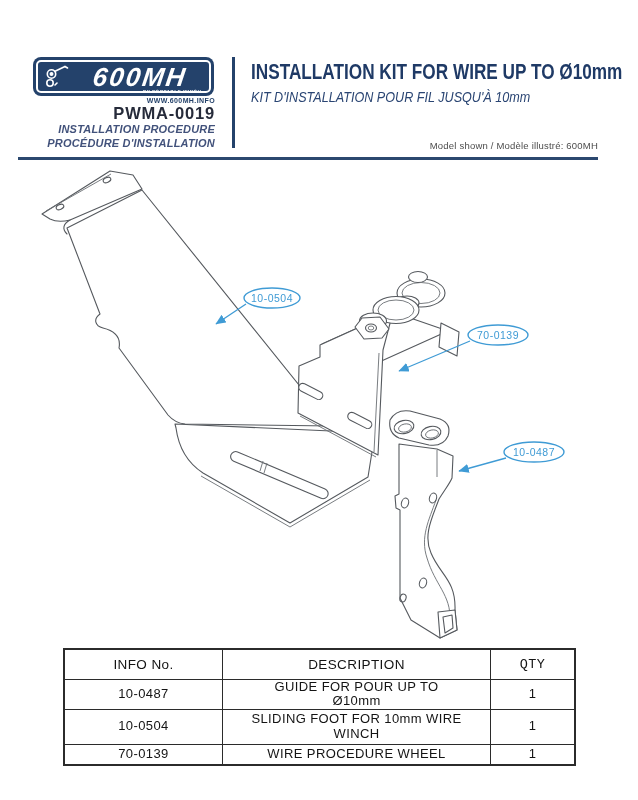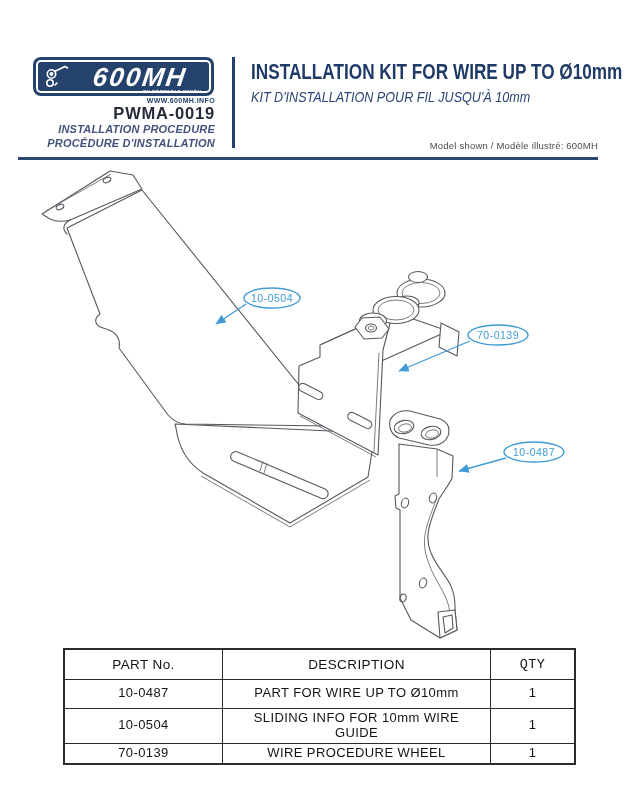--- a/index.html
+++ b/index.html
@@ -191,34 +191,34 @@
     <g>
       <line class="leader" x1="506" y1="458" x2="459" y2="471" marker-end="url(#arrow)"></line>
       <ellipse class="callout-ellipse" cx="534" cy="452" rx="30" ry="10"></ellipse>
       <text class="callout-text" x="534" y="456">10-0487</text>
     </g>
   </svg>
 
   <table class="parts-table">
     <thead>
       <tr class="row-h">
-        <th class="col-part">PART No.</th>
+        <th class="col-part">INFO No.</th>
         <th class="col-desc">DESCRIPTION</th>
         <th class="col-qty">QTY</th>
       </tr>
     </thead>
     <tbody>
       <tr class="row-1">
         <td>10-0487</td>
-        <td class="cell-desc">PART FOR WIRE UP TO Ø10mm</td>
+        <td class="cell-desc">GUIDE FOR POUR UP TO Ø10mm</td>
         <td>1</td>
       </tr>
       <tr class="row-2">
         <td>10-0504</td>
-        <td class="cell-desc">SLIDING INFO FOR 10mm WIRE GUIDE</td>
+        <td class="cell-desc">SLIDING FOOT FOR 10mm WIRE WINCH</td>
         <td>1</td>
       </tr>
       <tr class="row-3">
         <td>70-0139</td>
         <td class="cell-desc">WIRE PROCEDURE WHEEL</td>
         <td>1</td>
       </tr>
     </tbody>
   </table>
 

